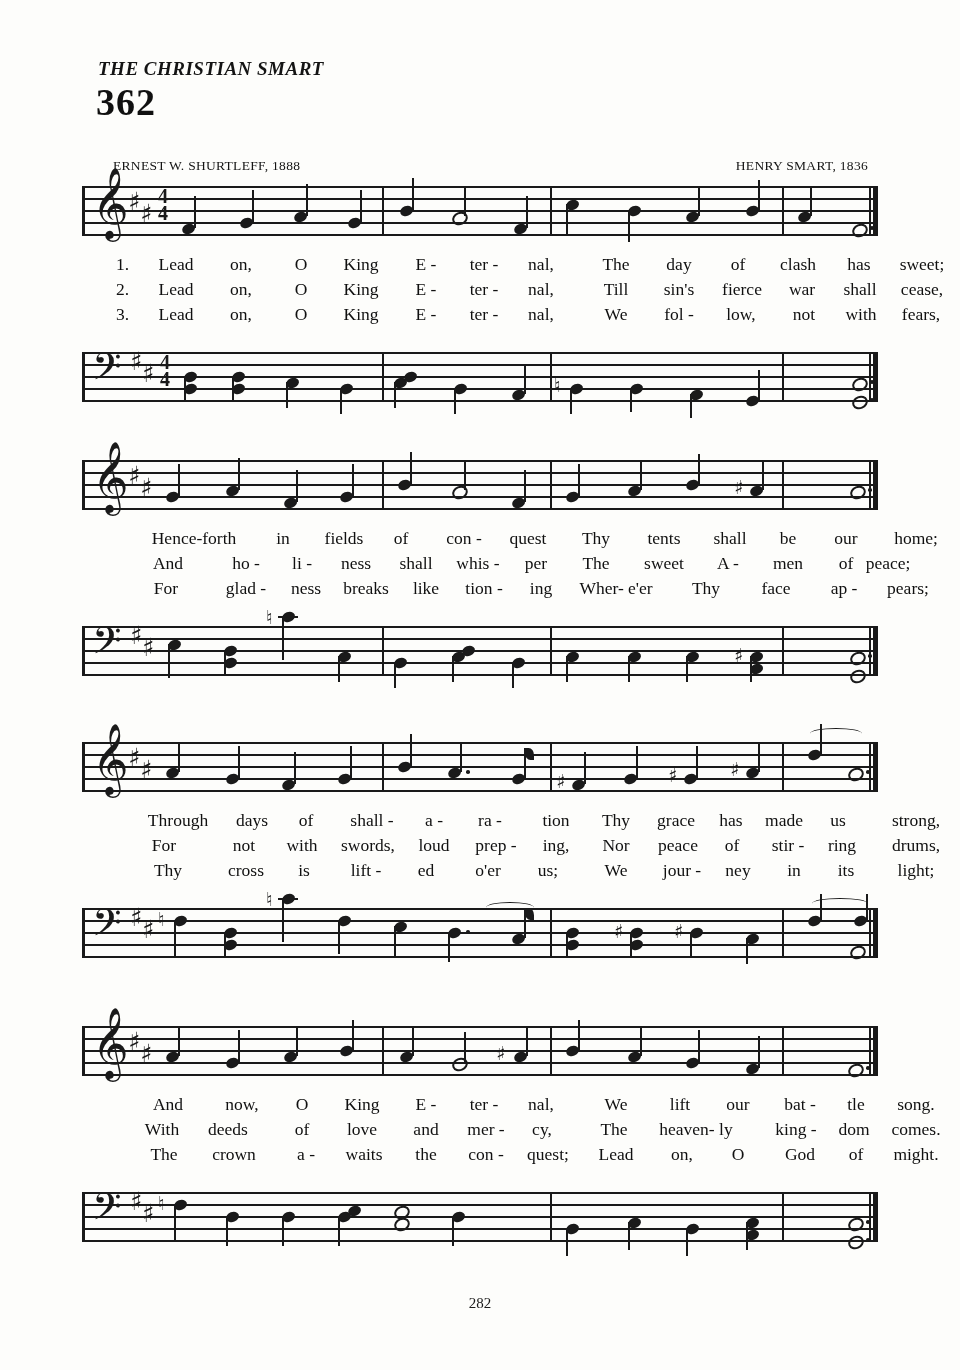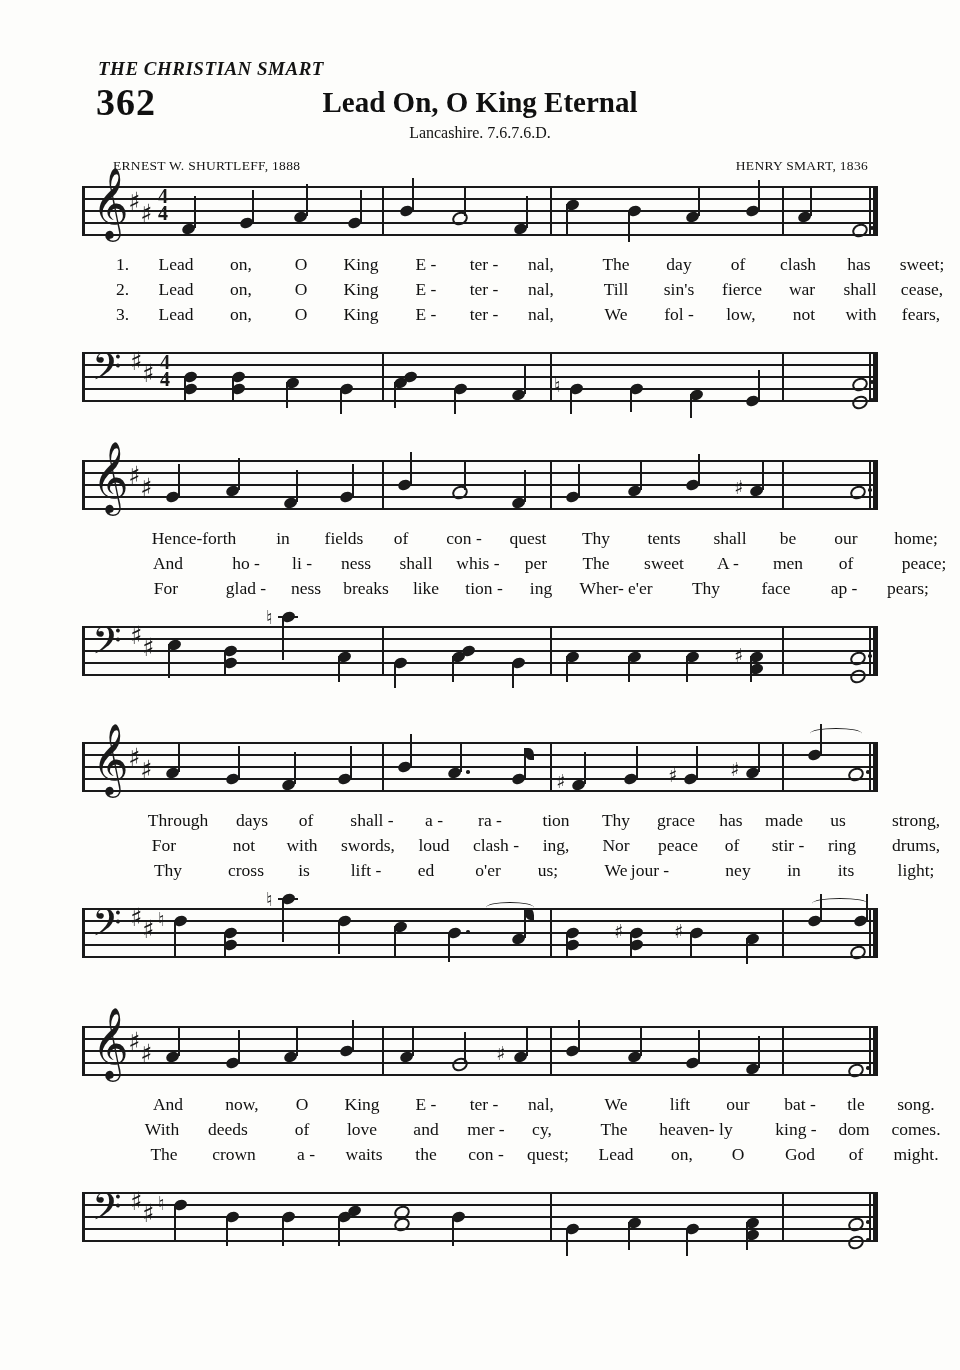--- a/index.html
+++ b/index.html
@@ -244,22 +244,20 @@
     color: #1a1a1a;
   }
 </style>
 </head>
 <body>
 
 <div class="page">
 
   <div class="section-label">THE CHRISTIAN SMART</div>
   <div class="hymn-number">362</div>
-  <div class="hymn-title">Lead On, O King Eternal</div>
-  <div class="tune-line">Lancashire. 7.6.7.6.D.</div>
   <div class="author-left">ERNEST W. SHURTLEFF, 1888</div>
   <div class="author-right">HENRY SMART, 1836</div>
 
   <div class="system" style="top:186px;">
 
     <div class="staff" style="position:absolute; top:0;">
       <div class="line l0"></div>
       <div class="line l1"></div>
       <div class="line l2"></div>
       <div class="line l3"></div>
@@ -466,21 +464,21 @@
         <span class="syl" style="left:186px">li -</span>
         <span class="syl" style="left:240px">ness</span>
         <span class="syl" style="left:300px">shall</span>
         <span class="syl" style="left:362px">whis -</span>
         <span class="syl" style="left:420px">per</span>
         <span class="syl" style="left:480px">The</span>
         <span class="syl" style="left:548px">sweet</span>
         <span class="syl" style="left:612px">A -</span>
         <span class="syl" style="left:672px">men</span>
         <span class="syl" style="left:730px">of</span>
-        <span class="syl" style="left:808px">peace;</span>
+        <span class="syl" style="left:772px">peace;</span>
       </div>
       <div class="lyric-row">
         <span class="syl" style="left:50px">For</span>
         <span class="syl" style="left:130px">glad -</span>
         <span class="syl" style="left:190px">ness</span>
         <span class="syl" style="left:250px">breaks</span>
         <span class="syl" style="left:310px">like</span>
         <span class="syl" style="left:368px">tion -</span>
         <span class="syl" style="left:425px">ing</span>
         <span class="syl" style="left:500px">Wher- e'er</span>
@@ -605,39 +603,39 @@
         <span class="syl" style="left:668px">made</span>
         <span class="syl" style="left:722px">us</span>
         <span class="syl" style="left:800px">strong,</span>
       </div>
       <div class="lyric-row">
         <span class="syl" style="left:48px">For</span>
         <span class="syl" style="left:128px">not</span>
         <span class="syl" style="left:186px">with</span>
         <span class="syl" style="left:252px">swords,</span>
         <span class="syl" style="left:318px">loud</span>
-        <span class="syl" style="left:380px">clash -</span>
+        <span class="syl" style="left:380px">prep -</span>
         <span class="syl" style="left:440px">ing,</span>
         <span class="syl" style="left:500px">Nor</span>
         <span class="syl" style="left:562px">peace</span>
         <span class="syl" style="left:616px">of</span>
         <span class="syl" style="left:672px">stir -</span>
         <span class="syl" style="left:726px">ring</span>
         <span class="syl" style="left:800px">drums,</span>
       </div>
       <div class="lyric-row">
         <span class="syl" style="left:52px">Thy</span>
         <span class="syl" style="left:130px">cross</span>
         <span class="syl" style="left:188px">is</span>
         <span class="syl" style="left:250px">lift -</span>
         <span class="syl" style="left:310px">ed</span>
         <span class="syl" style="left:372px">o'er</span>
         <span class="syl" style="left:432px">us;</span>
         <span class="syl" style="left:500px">We</span>
-        <span class="syl" style="left:534px">jour -</span>
+        <span class="syl" style="left:566px">jour -</span>
         <span class="syl" style="left:622px">ney</span>
         <span class="syl" style="left:678px">in</span>
         <span class="syl" style="left:730px">its</span>
         <span class="syl" style="left:800px">light;</span>
       </div>
     </div>
 
     <div class="staff" style="position:absolute; top:166px;">
       <div class="line l0"></div>
       <div class="line l1"></div>
@@ -821,13 +819,14 @@
       <div class="barline" style="left:700px;"></div>
       <div class="note open" style="left:766px; top:26px;"></div>
       <div class="dot" style="left:784px; top:28px;"></div>
       <div class="note open" style="left:766px; top:44px;"></div>
       <div class="dot" style="left:784px; top:46px;"></div>
       <div class="barline endthin"></div>
       <div class="barline endthick"></div>
     </div>
   </div>
 
+  <div class="page-number">282</div>
 </div>
 
 </body></html>

